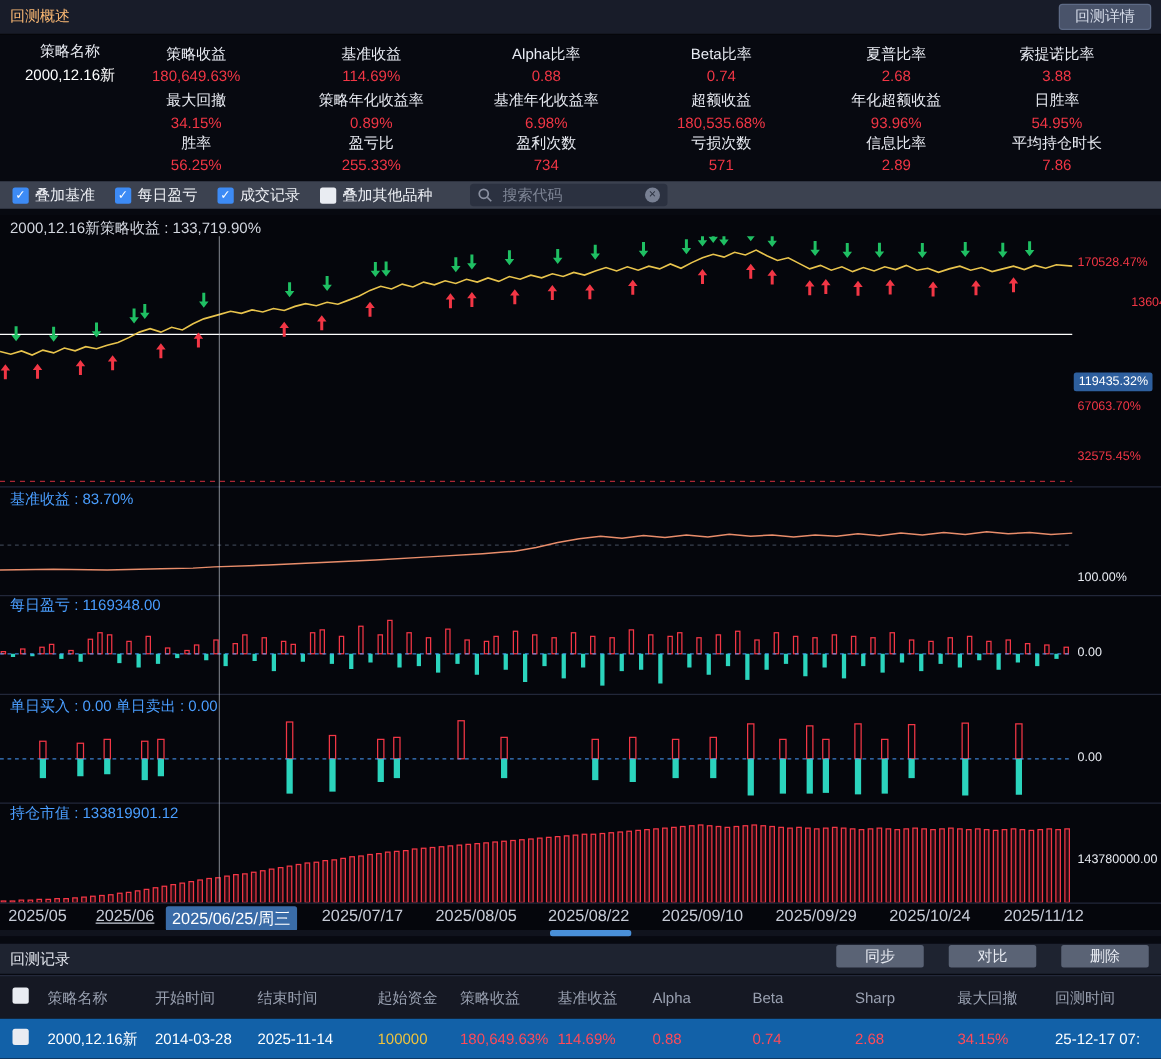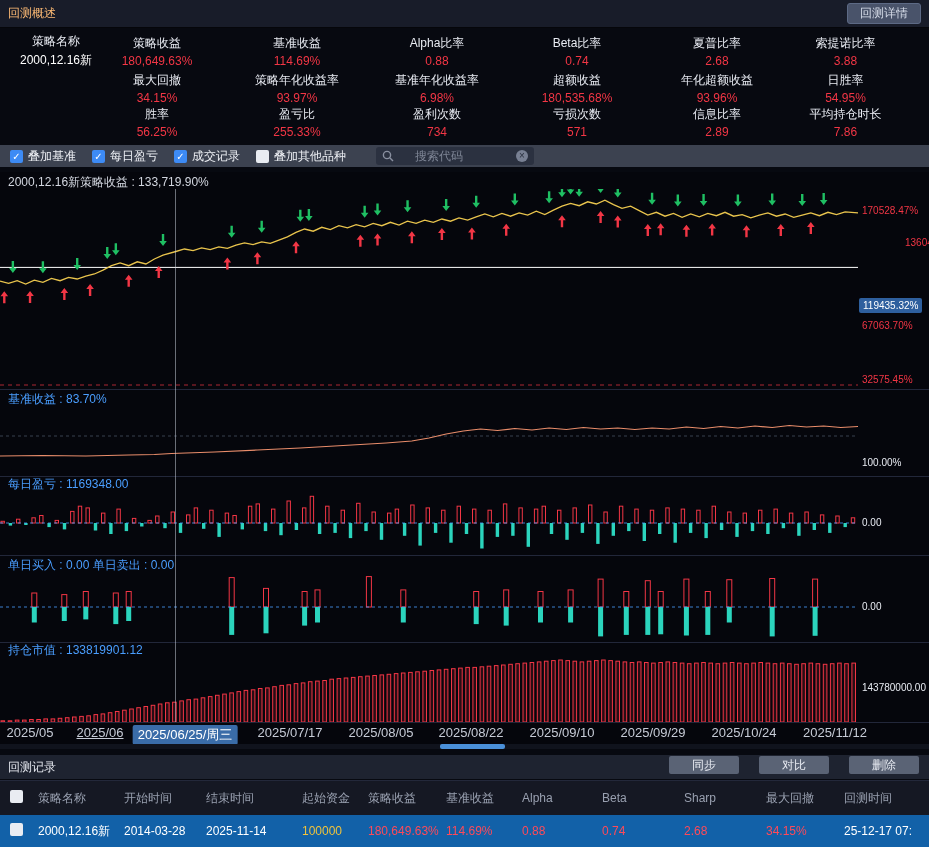--- a/index.html
+++ b/index.html
@@ -13,21 +13,21 @@
 .stat .lb{font-size:12px;color:#e8ebf2;white-space:nowrap}
 .stat .vl{font-size:12px;color:#f23645;white-space:nowrap}
 .stat .vl.white{color:#ffffff}
 .toolbar{position:absolute;top:145px;left:0;width:929px;height:22px;background:#3c4250;display:flex;align-items:center;padding:0 10px;gap:16px}
 #cb-container{display:flex;align-items:center;gap:16px}
 .cb-item{display:flex;align-items:center;gap:5px;cursor:pointer}
 .cb{width:13px;height:13px;border-radius:2px;display:flex;align-items:center;justify-content:center;font-size:10px;color:#fff;line-height:13px}
 .cb.on{background:#3d8bf5}
 .cb.off{background:#e9ecf2}
 .cb-label{font-size:12px;color:#eef0f5;white-space:nowrap}
-.searchbox{width:158px;height:18px;background:#2b3140;border-radius:3px;display:flex;align-items:center;padding:0 6px;gap:21px;margin-left:14px}
+.searchbox{width:158px;height:18px;background:#2b3140;border-radius:3px;display:flex;align-items:center;padding:0 6px;gap:8px;margin-left:14px}
 .searchbox input{flex:1;min-width:0;background:transparent;border:none;outline:none;font-size:12px;color:#cfd4df;font-family:inherit}
 .searchbox input::placeholder{color:#7e8595}
 .clear-icon{width:12px;height:12px;border-radius:50%;background:#788093;color:#2b3140;font-size:10px;line-height:12px;text-align:center;cursor:pointer}
 .charts{position:absolute;top:172px;left:0;width:929px;height:577px;background:#05060c}
 .chart-title{position:absolute;left:8px;font-size:12px;white-space:nowrap}
 .ct-main{top:2px;color:#d3d7e0}
 .ct-blue{color:#4a9eff}
 #t-bench{top:219px}
 #t-pnl{top:304px}
 #t-trade{top:385px}
@@ -106,21 +106,21 @@
         <span class="lb">索提诺比率</span>
         <span class="vl">3.88</span>
       </div>
       <div class="stat"></div>
       <div class="stat">
         <span class="lb">最大回撤</span>
         <span class="vl">34.15%</span>
       </div>
       <div class="stat">
         <span class="lb">策略年化收益率</span>
-        <span class="vl">93.97%</span>
+        <span class="vl">0.89%</span>
       </div>
       <div class="stat">
         <span class="lb">基准年化收益率</span>
         <span class="vl">6.98%</span>
       </div>
       <div class="stat">
         <span class="lb">超额收益</span>
         <span class="vl">180,535.68%</span>
       </div>
       <div class="stat">
@@ -570,21 +570,21 @@
         <span class="xlab" style="left: 653px;">2025/09/29</span>
         <span class="xlab" style="left: 744px;">2025/10/24</span>
         <span class="xlab" style="left: 835px;">2025/11/12</span>
       </div>
     <div class="scroll">
         <div class="scroll-thumb"></div>
       </div>
   <span class="ylab red" style="top: 32.635px;">170528.47%</span>
       <span class="ylab red" style="top: 65px; margin-left: 43px;">136040.21%</span>
       <span class="ylab red" style="top: 147.596px;">67063.70%</span>
-      <span class="ylab red" style="top: 202px;">32575.45%</span>
+      <span class="ylab red" style="top: 188px;">32575.45%</span>
     </div>
 
   <div class="rec-header">
     <span class="rec-title">回测记录</span>
     <div id="rec-btns">
         <button class="rec-btn">同步</button>
         <button class="rec-btn">对比</button>
         <button class="rec-btn">删除</button>
       </div>
   </div>

